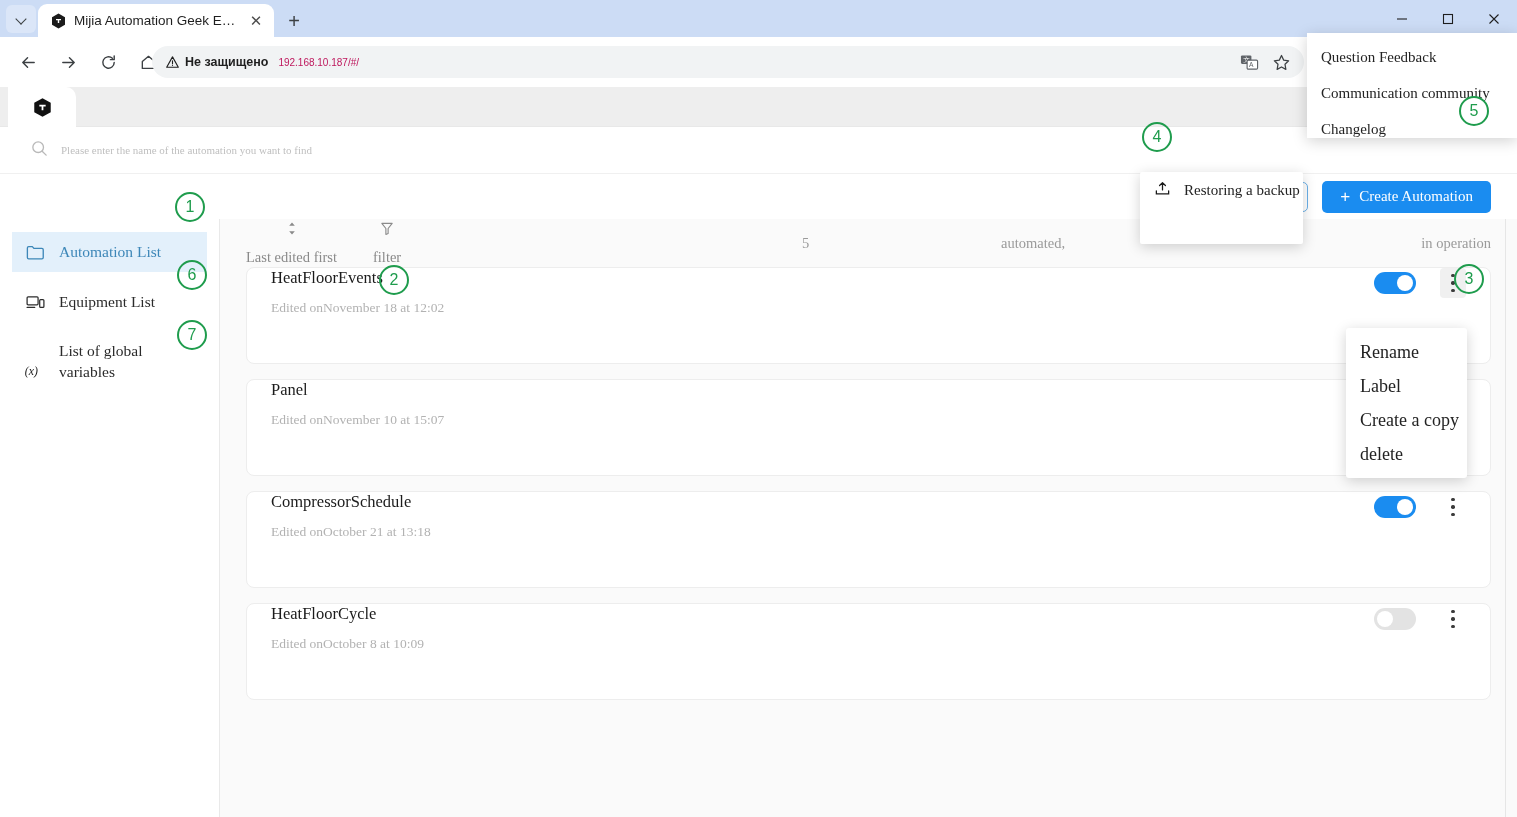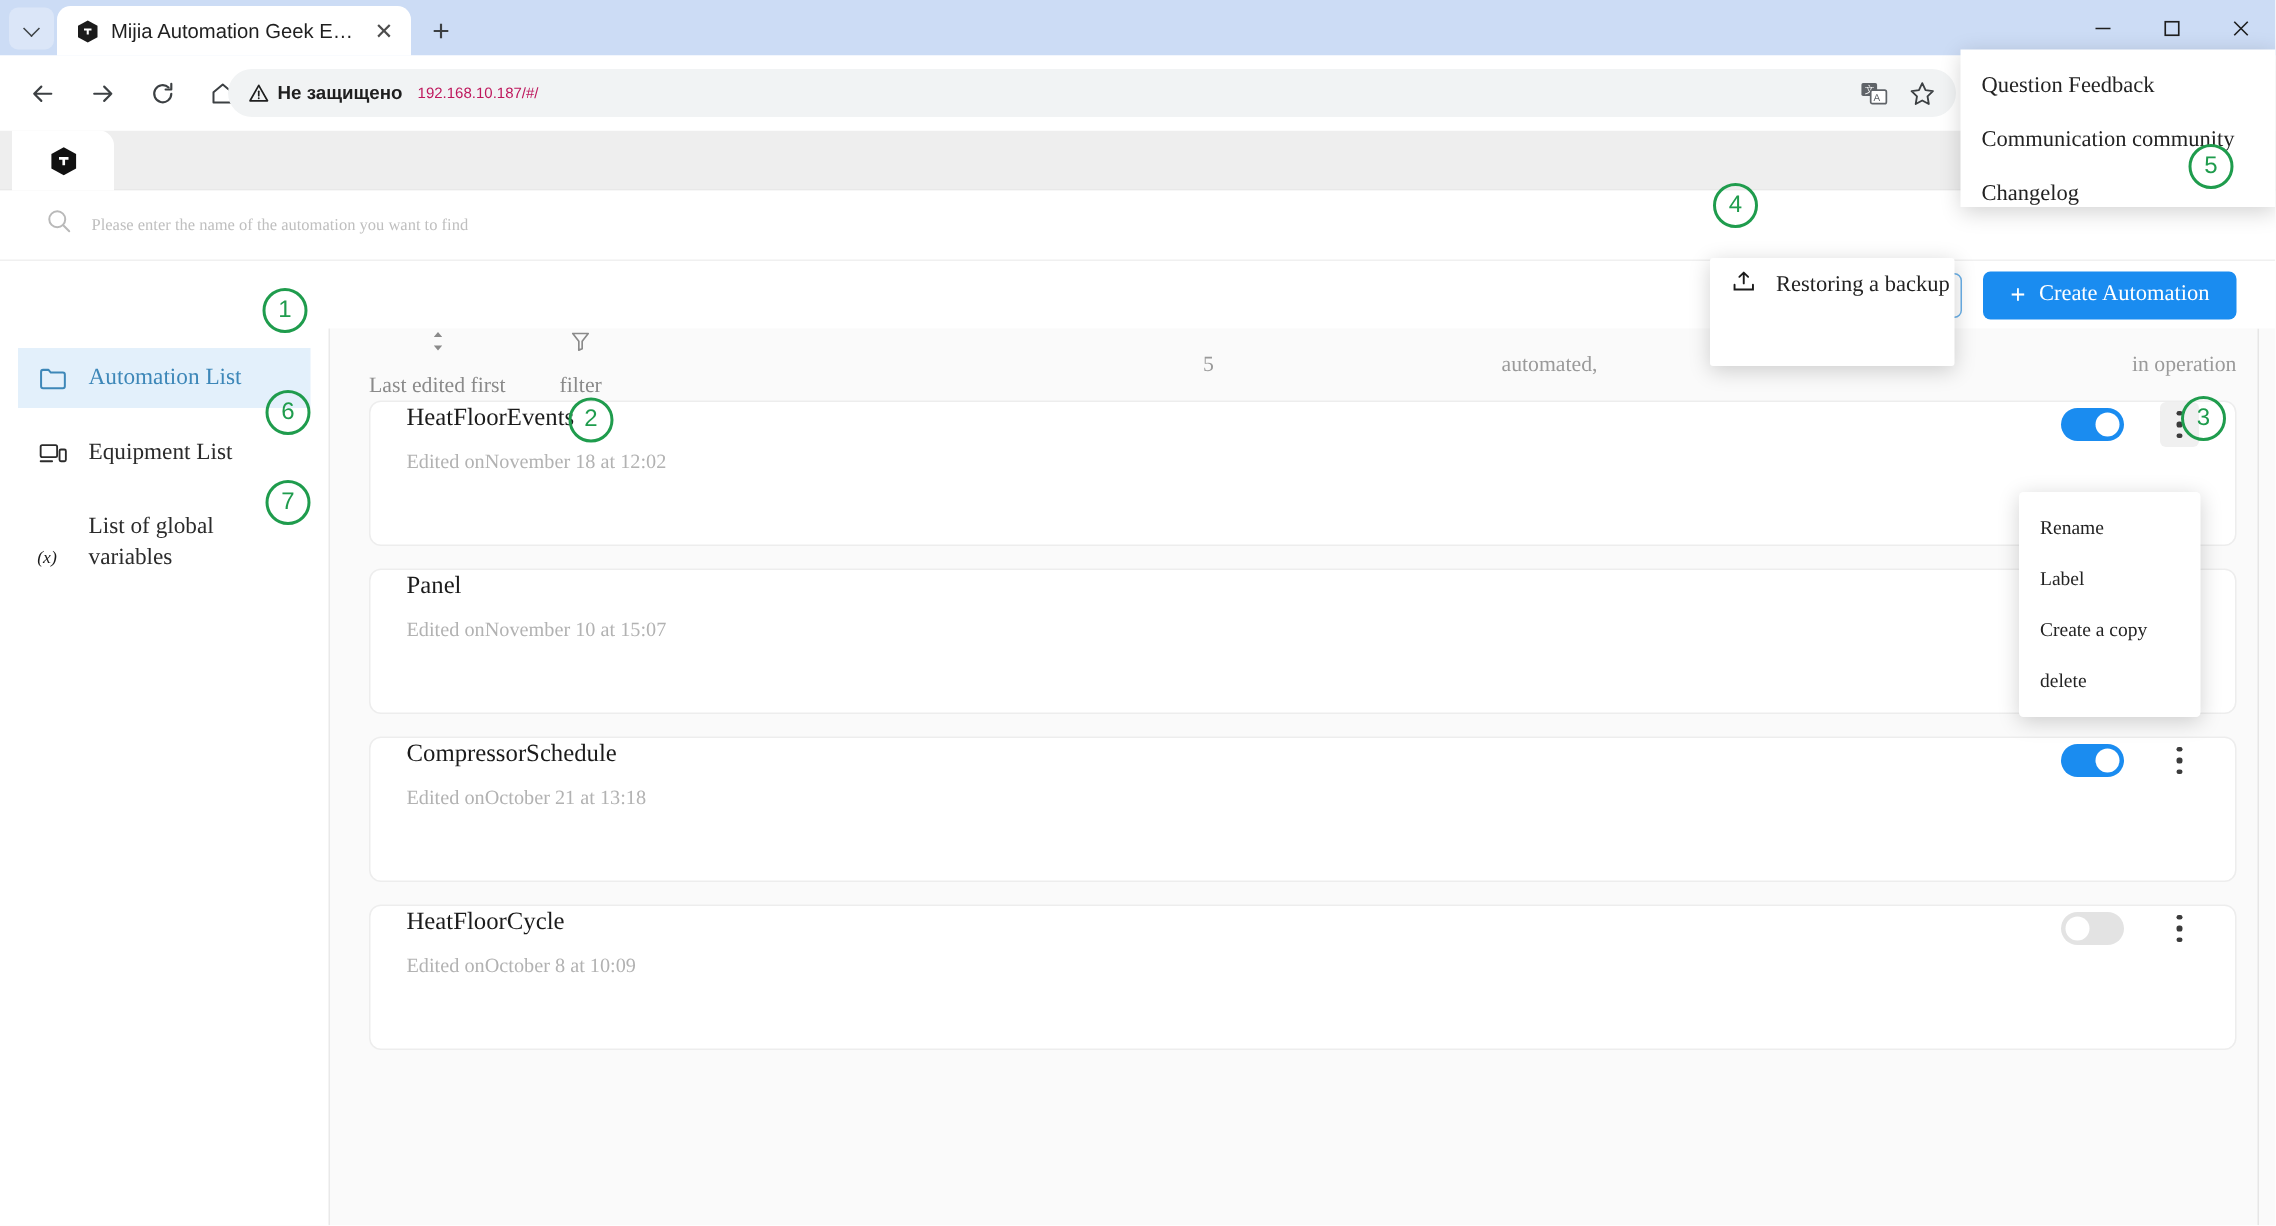--- a/index.html
+++ b/index.html
@@ -211,21 +211,21 @@
     font-size: 15px; color: #232323; cursor: pointer; white-space: nowrap;
   }
 
   #help-menu { left: 1307px; top: 33px; width: 210px; height: 105px; padding: 6px 0 0 0; }
   #help-menu .popup-item { padding: 0 14px; height: 36px; align-items: center; }
 
   #backup-menu { left: 1140px; top: 172px; width: 163px; height: 72px; border-radius: 2px; }
   #backup-menu .popup-item { padding: 0 14px; height: 36px; }
 
   #card-menu { left: 1346px; top: 328px; width: 121px; height: 150px; border-radius: 3px; padding: 7px 0; }
-  #card-menu .popup-item { padding: 0 14px; height: 34px; font-size: 13px; }
+  #card-menu .popup-item { padding: 0 14px; height: 34px; font-size: 18px; }
 
   
   .anno {
     position: absolute; width: 30px; height: 30px; border-radius: 50%;
     border: 2.5px solid #1f9c4d; color: #1f9c4d; background: transparent;
     display: flex; align-items: center; justify-content: center;
     font-size: 16px; font-family: "Liberation Sans", sans-serif;
     z-index: 90; pointer-events: none;
   }
 

